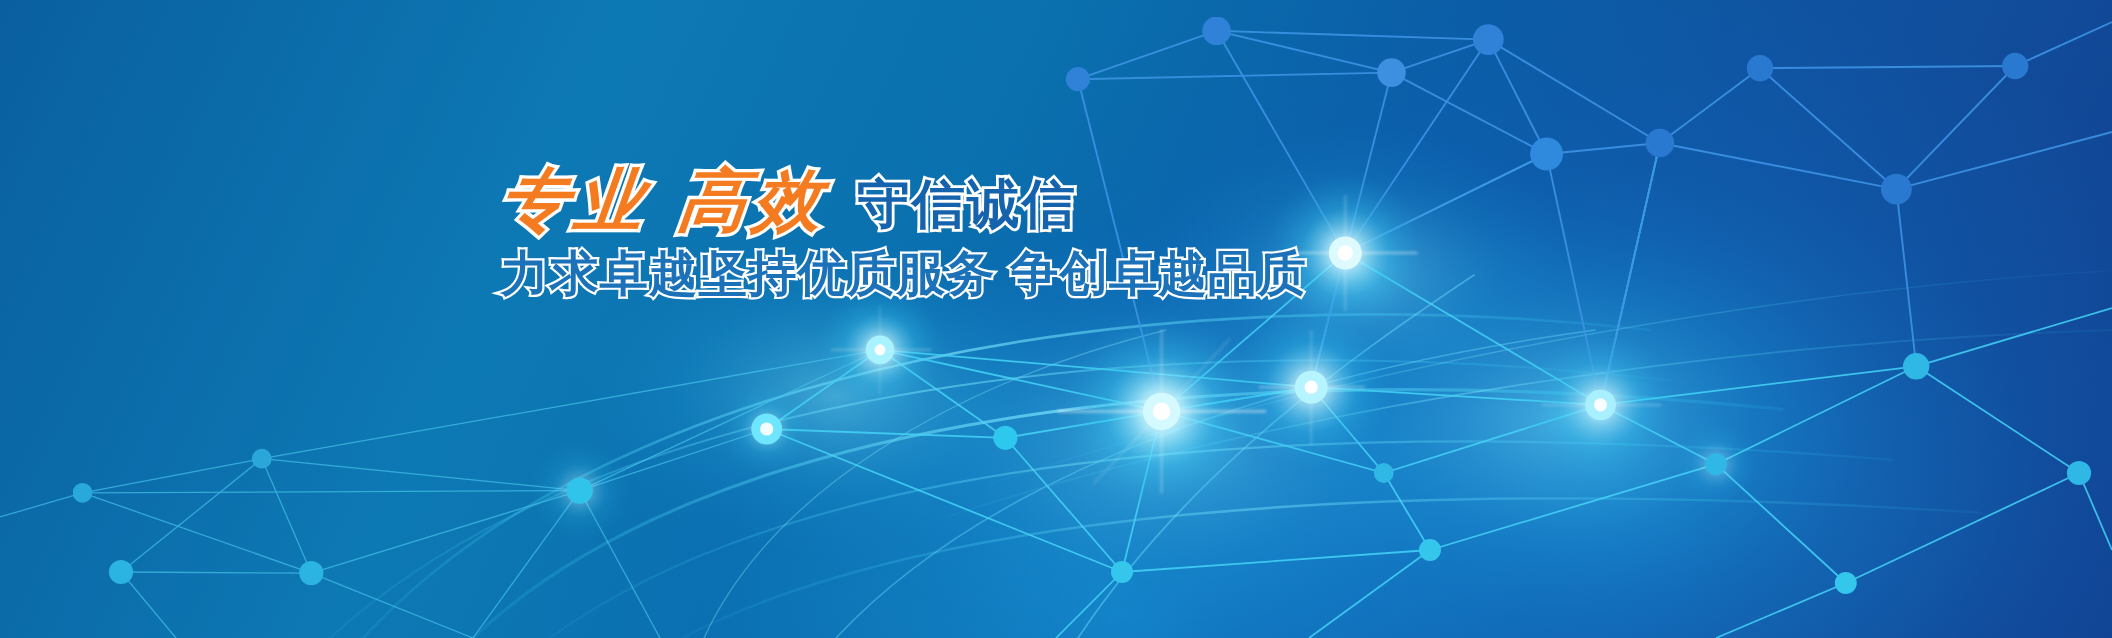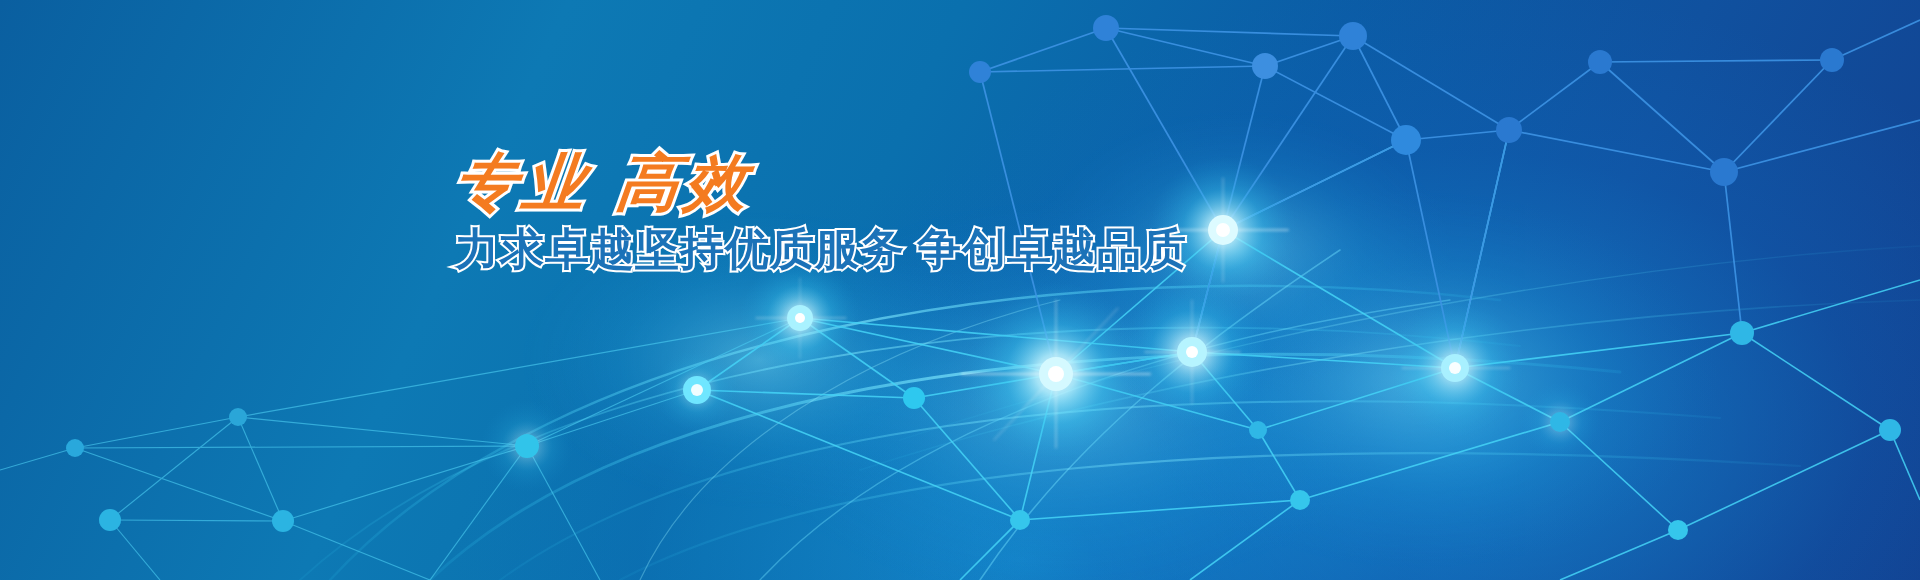--- a/index.html
+++ b/index.html
@@ -57,21 +57,21 @@
     letter-spacing:2px;
     color:#1663ad;
     -webkit-text-stroke:5px #ffffff;
     paint-order:stroke fill;
     line-height:1;
     margin-left:26px;
     margin-bottom:4px;
   }
   #subline {
     margin-top:12px;
-    font-family:Liberation Serif, serif;
+    font-family:Liberation Sans, sans-serif;
     font-size:44px;
     font-weight:bold;
     letter-spacing:1px;
     color:#1b72b8;
     -webkit-text-stroke:4px #ffffff;
     paint-order:stroke fill;
     white-space:nowrap;
     line-height:1.1;
   }
 </style>
@@ -283,17 +283,18 @@
         <circle cx="1455" cy="368" r="6" fill="#ffffff" opacity="0.92"></circle>
       </g>
     </g>
   </svg>
 
   <div id="text-block">
     <div id="headline-row">
       <span class="kw-orange">专业</span>
       <span class="kw-sep"></span>
       <span class="kw-orange">高效</span>
+      <span class="kw-white">守信诚信</span>
     </div>
     <div id="subline">力求卓越坚持优质服务  争创卓越品质</div>
   </div>
 
 </div>
 
 </body></html>

